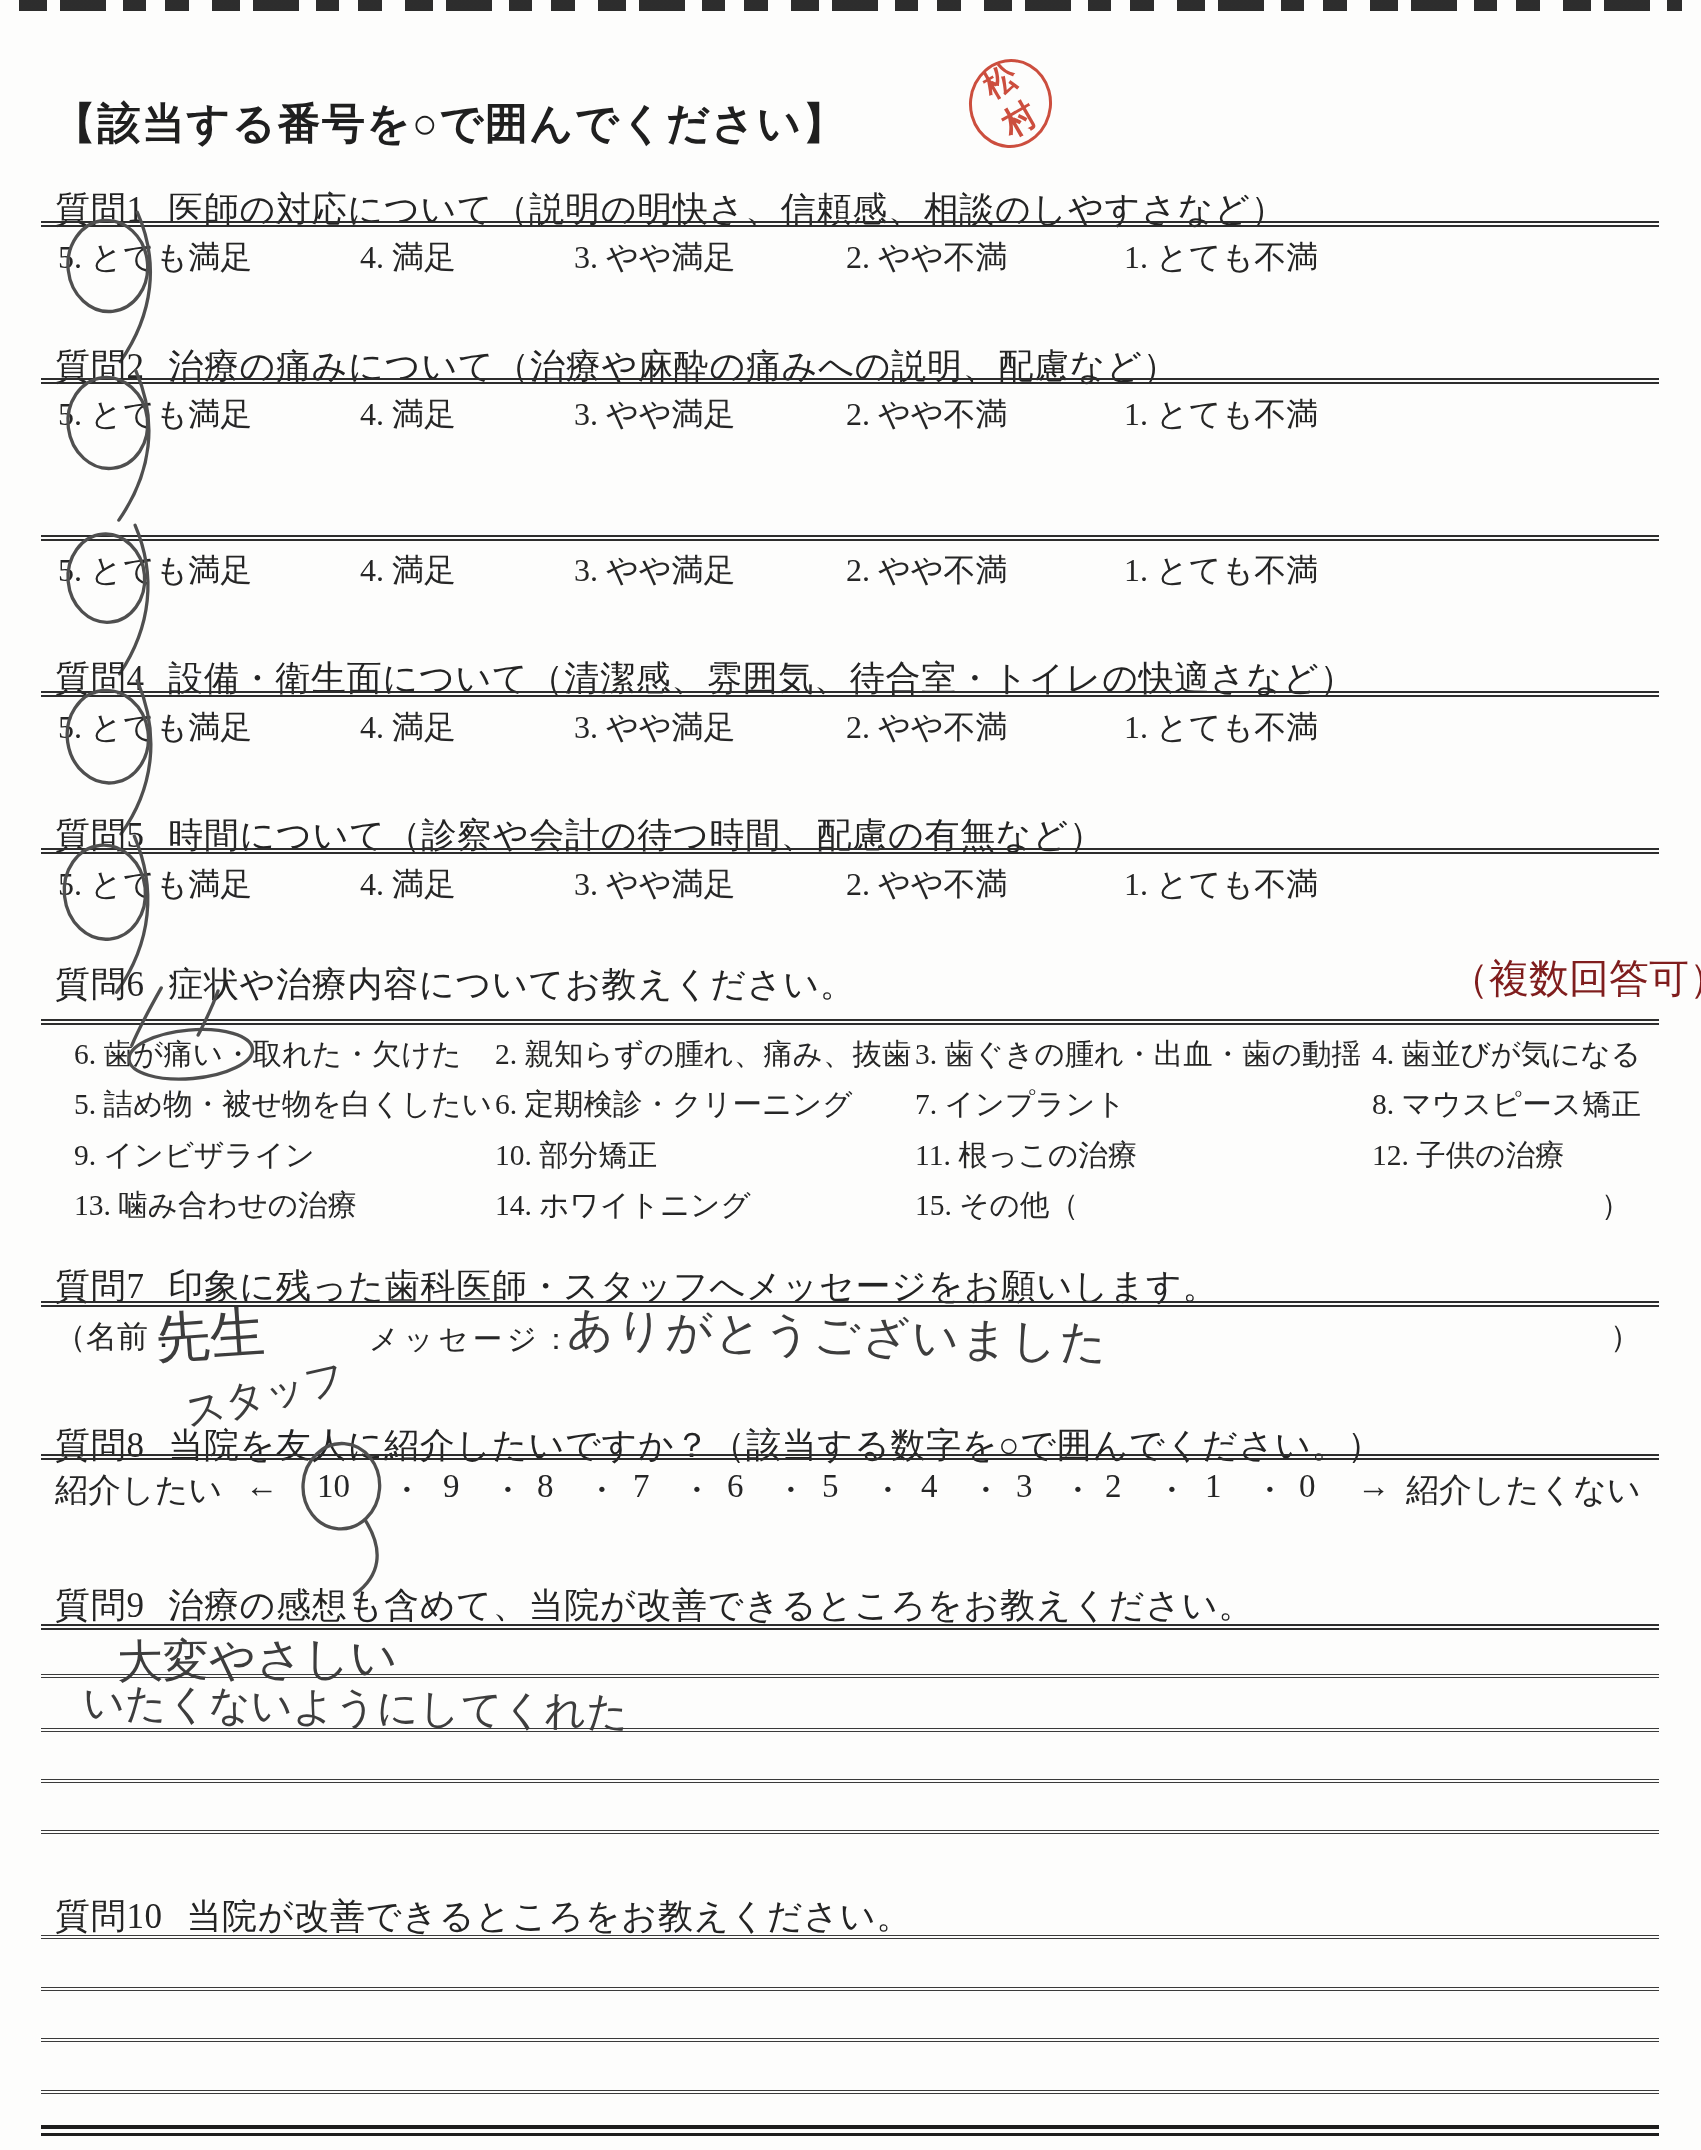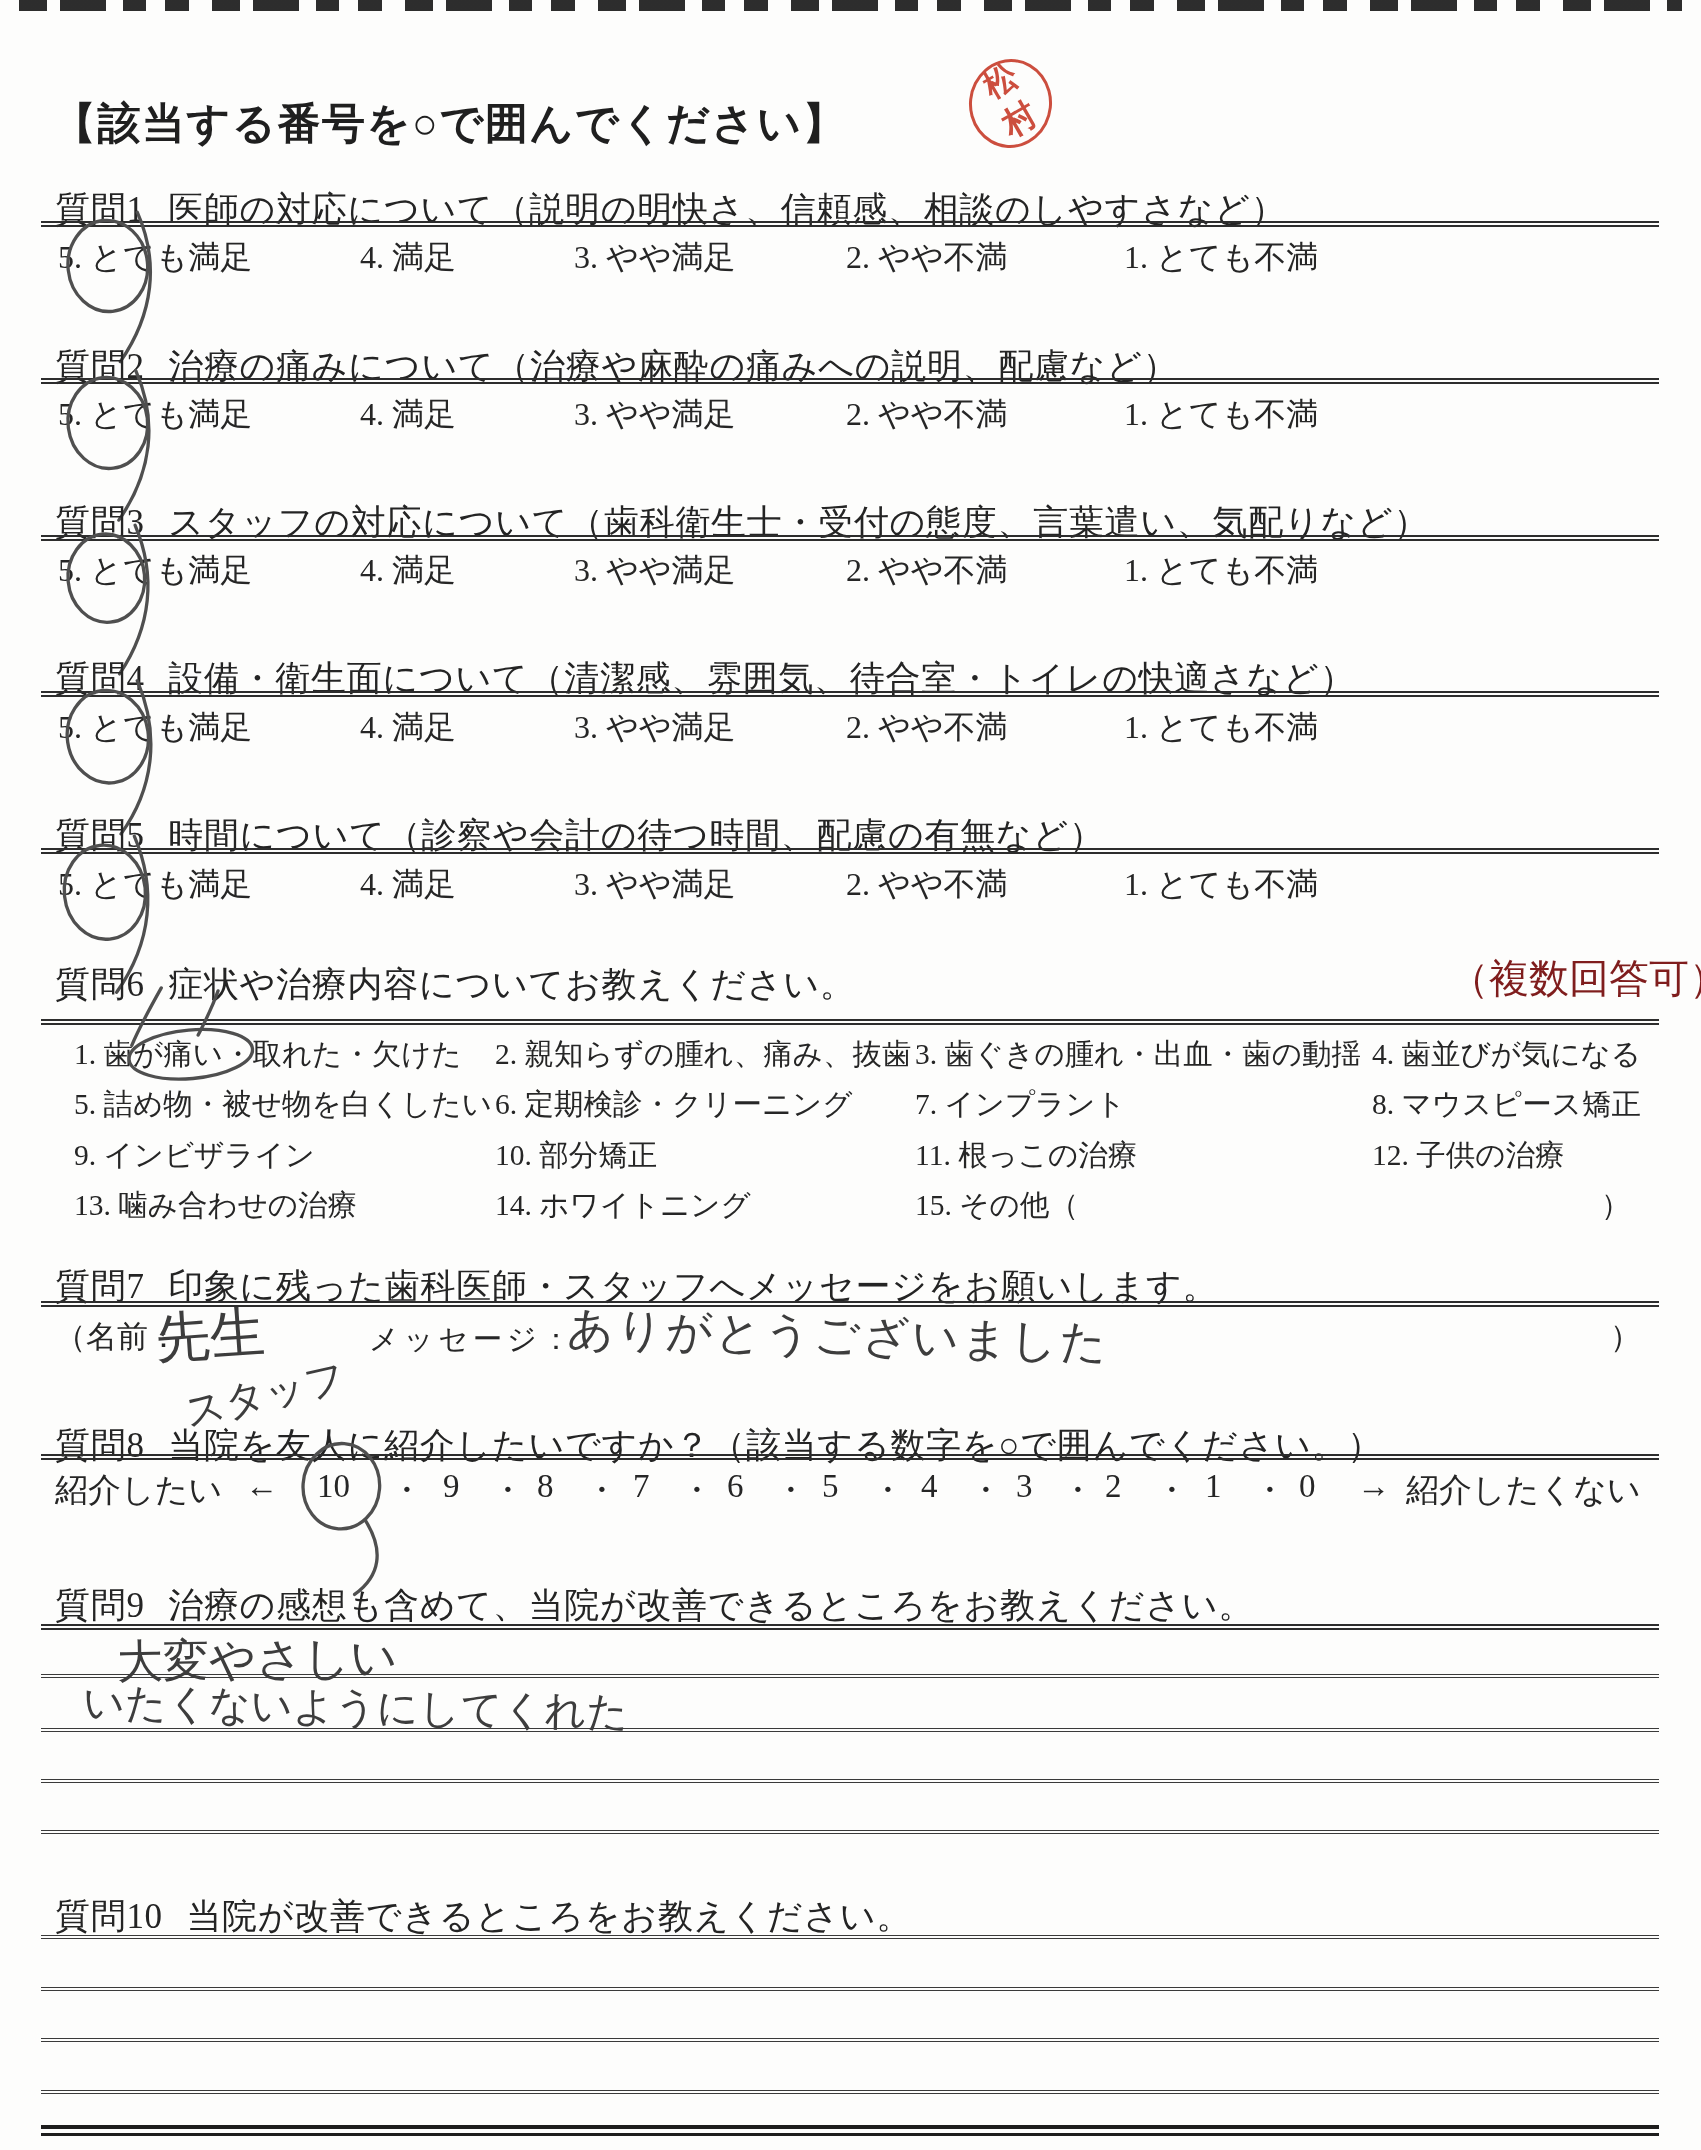--- a/index.html
+++ b/index.html
@@ -86,23 +86,20 @@
   <span class="opt" style="left:58px;top:393px">5. とても満足</span>
   <span class="opt" style="left:360px;top:393px">4. 満足</span>
   <span class="opt" style="left:574px;top:393px">3. やや満足</span>
   <span class="opt" style="left:846px;top:393px">2. やや不満</span>
   <span class="opt" style="left:1124px;top:393px">1. とても不満</span>
   <svg class="circ" style="left:43px;top:360px" width="162" height="170" viewBox="0 0 220 230">
     <ellipse cx="88" cy="85" rx="54" ry="62" transform="rotate(-7 88 85)"></ellipse>
     <path d="M126 14 C156 82,148 152,103 217"></path>
   </svg>
 
-  <div class="qhead" style="left:55px;top:487px">
-    <span class="lbl">質問3</span><span>スタッフの対応について（歯科衛生士・受付の態度、言葉遣い、気配りなど）</span>
-  </div>
   <div class="hrule" style="top:535px"></div>
   <span class="opt" style="left:58px;top:549px">5. とても満足</span>
   <span class="opt" style="left:360px;top:549px">4. 満足</span>
   <span class="opt" style="left:574px;top:549px">3. やや満足</span>
   <span class="opt" style="left:846px;top:549px">2. やや不満</span>
   <span class="opt" style="left:1124px;top:549px">1. とても不満</span>
   <svg class="circ" style="left:43px;top:516px" width="162" height="170" viewBox="0 0 220 230">
     <ellipse cx="86" cy="84" rx="52" ry="60" transform="rotate(-5 86 84)"></ellipse>
     <path d="M125 12 C154 80,147 150,104 214"></path>
   </svg>
@@ -134,21 +131,21 @@
     <ellipse cx="84" cy="84" rx="55" ry="64" transform="rotate(-6 84 84)"></ellipse>
     <path d="M124 8 C154 78,148 152,100 220"></path>
   </svg>
 
   <div class="qhead" style="left:55px;top:949px">
     <span class="lbl">質問6</span><span>症状や治療内容についてお教えください。</span>
   </div>
   <span class="qnote" style="left:1449px;top:951px">（複数回答可）</span>
   <div class="hrule" style="top:1019px"></div>
 
-  <span class="q6opt" style="left:74px;top:1035px">1. 歯が痛い・取れた・欠けた</span>
+  <span class="q6opt" style="left:74px;top:1035px">6. 歯が痛い・取れた・欠けた</span>
   <span class="q6opt" style="left:495px;top:1035px">2. 親知らずの腫れ、痛み、抜歯</span>
   <span class="q6opt" style="left:915px;top:1035px">3. 歯ぐきの腫れ・出血・歯の動揺</span>
   <span class="q6opt" style="left:1372px;top:1035px">4. 歯並びが気になる</span>
   <span class="q6opt" style="left:74px;top:1085px">5. 詰め物・被せ物を白くしたい</span>
   <span class="q6opt" style="left:495px;top:1085px">6. 定期検診・クリーニング</span>
   <span class="q6opt" style="left:915px;top:1085px">7. インプラント</span>
   <span class="q6opt" style="left:1372px;top:1085px">8. マウスピース矯正</span>
   <span class="q6opt" style="left:74px;top:1136px">9. インビザライン</span>
   <span class="q6opt" style="left:495px;top:1136px">10. 部分矯正</span>
   <span class="q6opt" style="left:915px;top:1136px">11. 根っこの治療</span>

